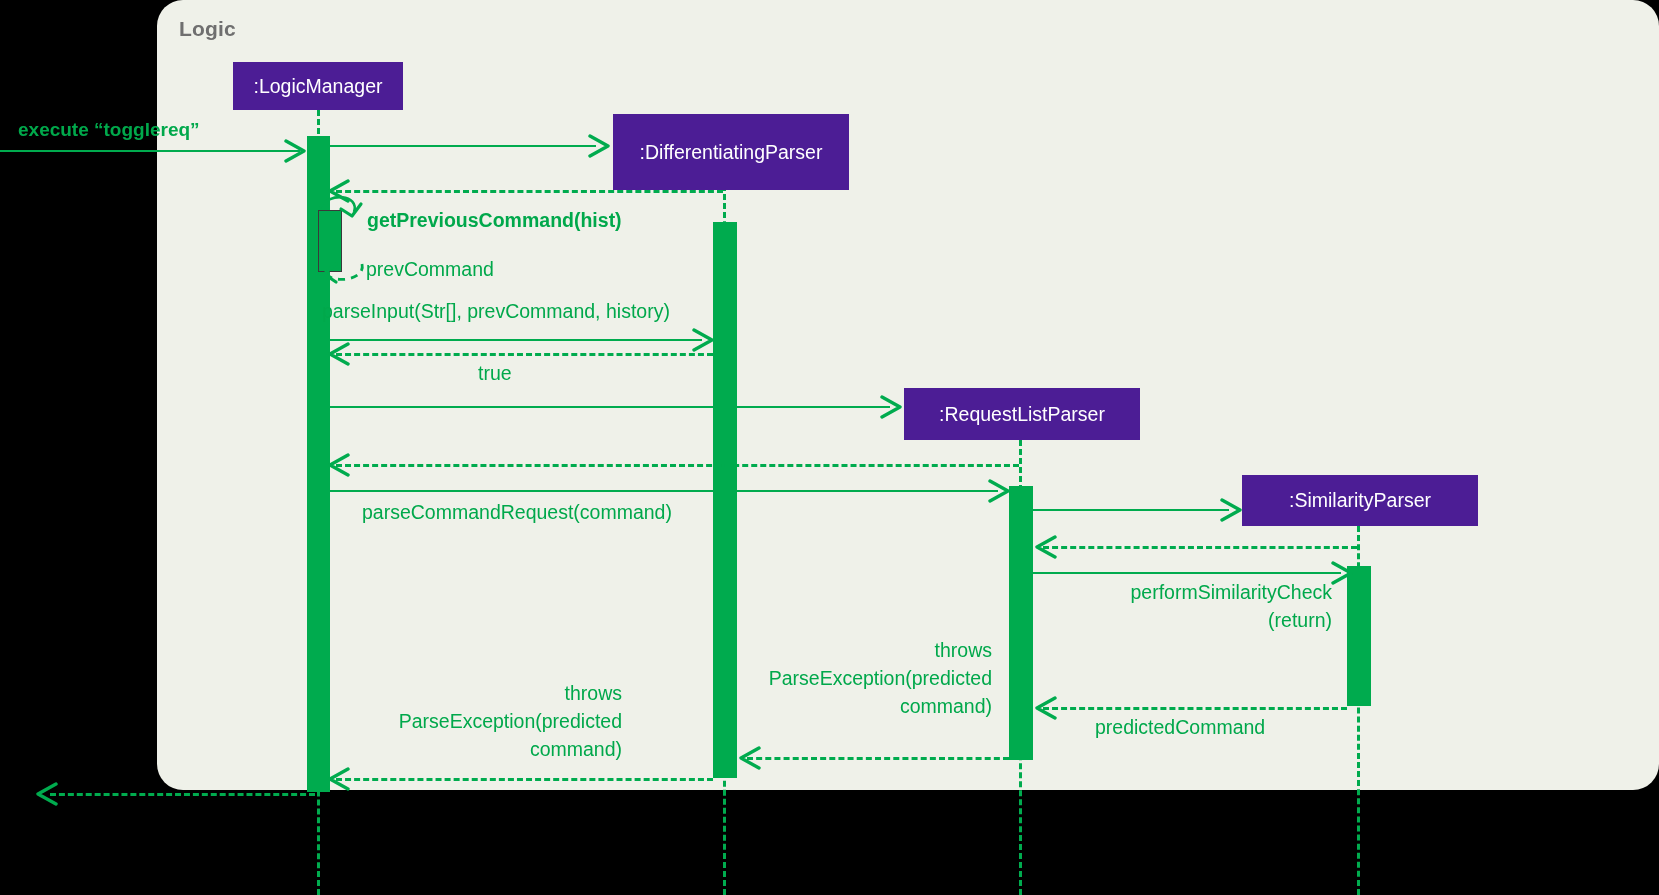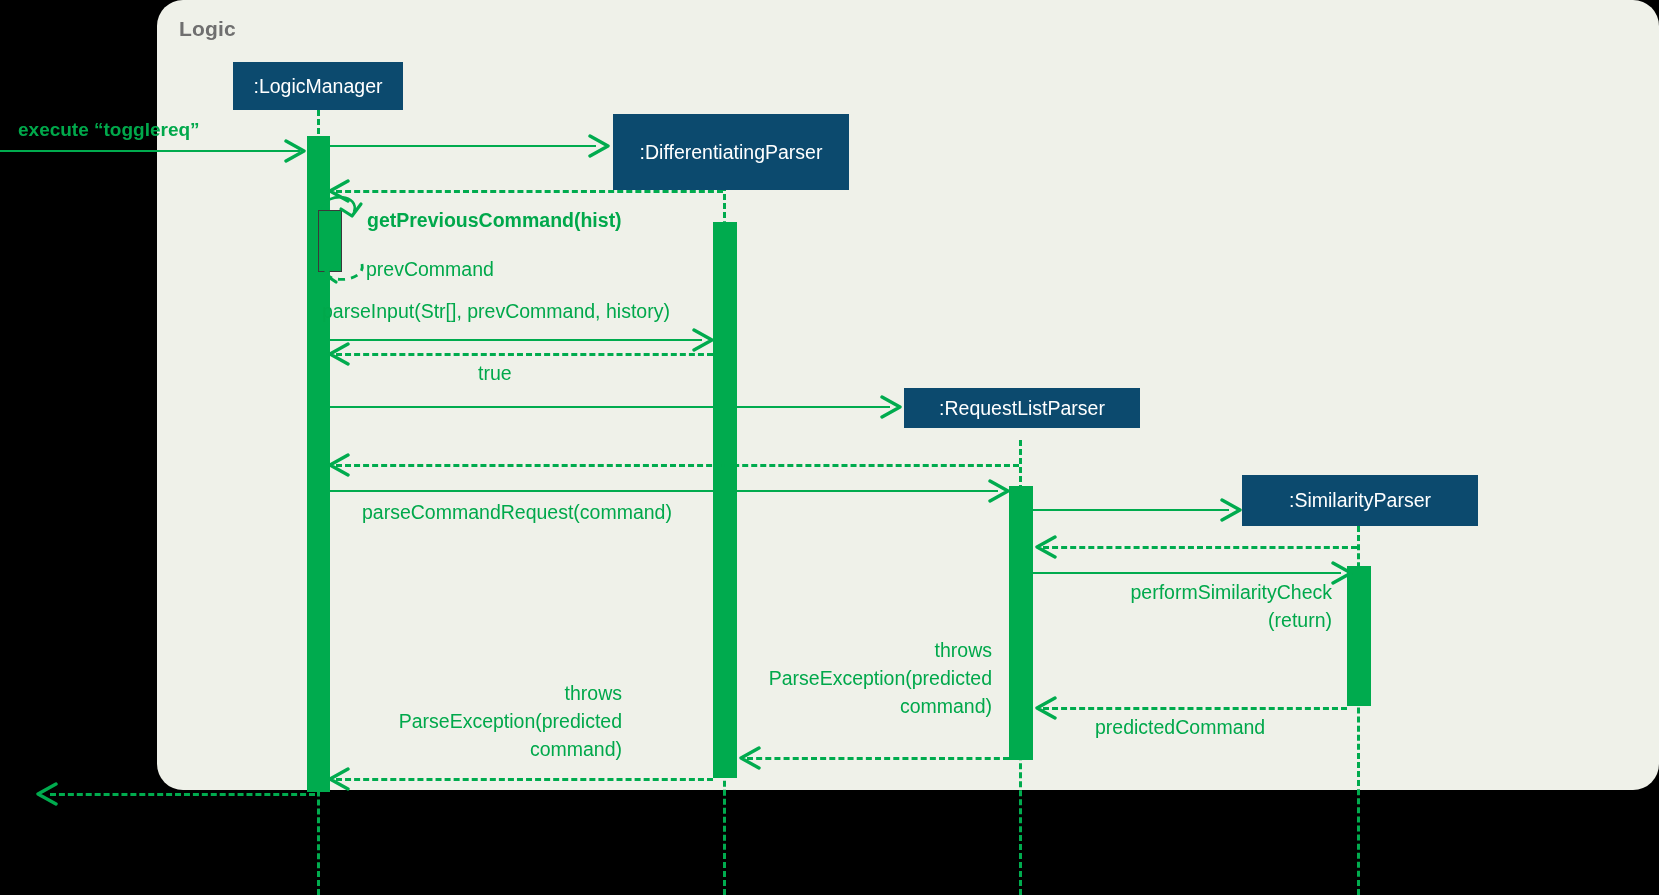--- a/index.html
+++ b/index.html
@@ -31,21 +31,21 @@
     left: 179px;
     top: 17px;
     font-size: 21px;
     font-weight: bold;
     color: #6f6f6f;
     letter-spacing: 0.2px;
   }
   
   .participant {
     position: absolute;
-    background: #0c4a6e;
+    background: #4c1d95;
     color: #ffffff;
     font-size: 19.5px;
     display: flex;
     align-items: center;
     justify-content: center;
     box-sizing: border-box;
     white-space: nowrap;
   }
   
   .lifeline {
@@ -123,21 +123,21 @@
   
   <div class="activation" style="left:1347px; top:566px; width:24px; height:140px;"></div>
 
   
   <div class="participant" style="left:233px; top:62px; width:170px; height:48px;">
     <span>:LogicManager</span>
   </div>
   <div class="participant" style="left:613px; top:114px; width:236px; height:76px;">
     <span>:DifferentiatingParser</span>
   </div>
-  <div class="participant" style="left:904px; top:388px; width:236px; height:40px;">
+  <div class="participant" style="left:904px; top:388px; width:236px; height:52px;">
     <span>:RequestListParser</span>
   </div>
   <div class="participant" style="left:1242px; top:475px; width:236px; height:51px;">
     <span>:SimilarityParser</span>
   </div>
 
   
 
   
   <div class="label entry" style="left:18px; top:116px;">execute “togglereq”</div>

